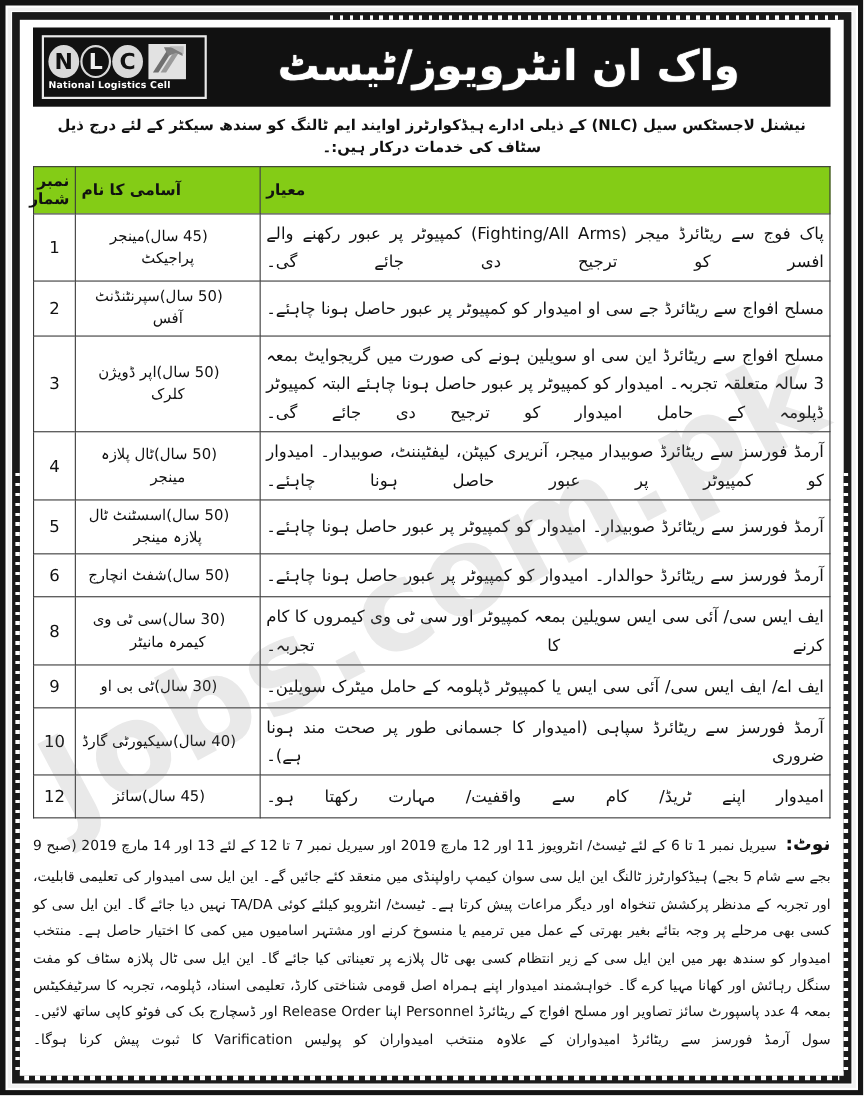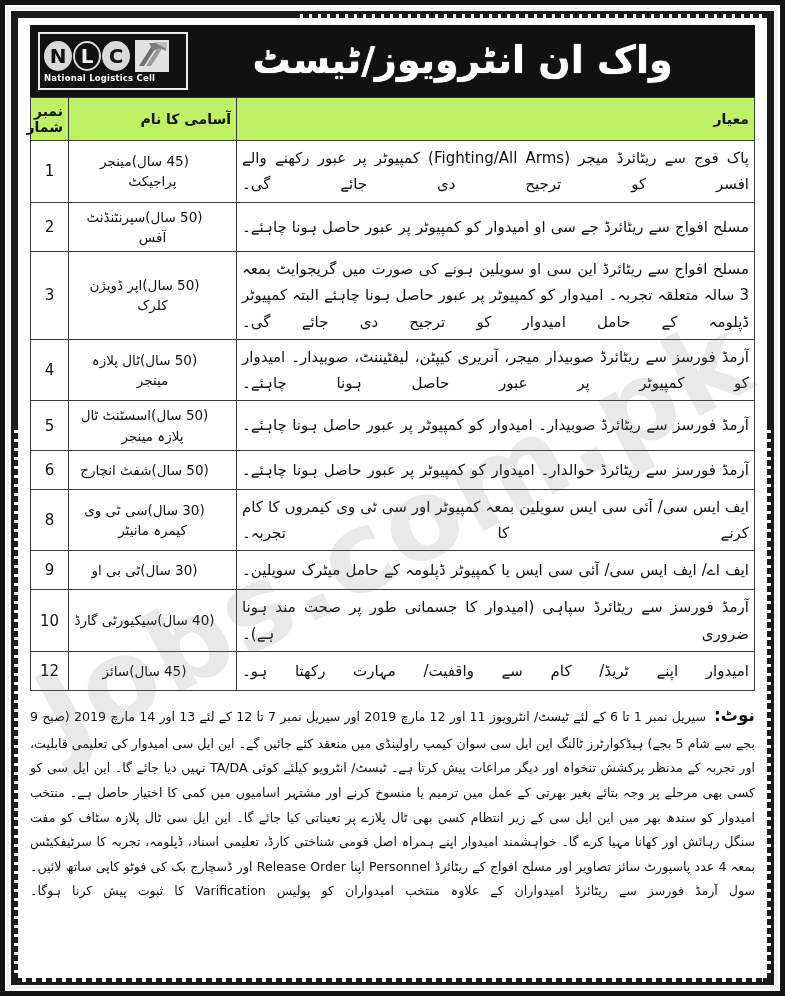--- a/index.html
+++ b/index.html
@@ -202,24 +202,24 @@
   }
   table.jobs-table th,
   table.jobs-table td {
     border: 1px solid #3a3a3a;
     padding: 4px 5px;
     vertical-align: middle;
     font-family: "DejaVu Sans", "Liberation Sans", sans-serif;
     color: #111;
   }
   table.jobs-table thead th {
-    background: #bef264;
+    background: #84cc16;
     font-size: 14px;
     font-weight: 600;
-    text-align: right;
+    text-align: left;
     height: 34px;
   }
   col.c-sr   { width: 38px; }
   col.c-post { width: 168px; }
   col.c-crit { width: auto; }
 
   td.sr {
     text-align: center;
     font-size: 15px;
     direction: ltr;
@@ -297,20 +297,21 @@
               <polygon points="11,26 25,4 30,4 16,26" fill="#9a9a9a"></polygon>
               <polygon points="14,3 31,3 31,11 25,8 18,11" fill="#7d7d7d"></polygon>
               <polygon points="19,2 32,2 32,9 26,6" fill="#bdbdbd"></polygon>
             </svg>
           </div>
         </div>
         <div class="logo-sub">National Logistics Cell</div>
       </div>
     </div>
 
+    <div class="intro-line">نیشنل لاجسٹکس سیل (NLC) کے ذیلی ادارے  ہیڈکوارٹرز اوایند ایم ٹالنگ کو سندھ سیکٹر کے لئے درج ذیل سٹاف کی خدمات درکار ہیں:۔</div>
 
     <table class="jobs-table">
       <colgroup>
         <col class="c-crit">
         <col class="c-post">
         <col class="c-sr">
       </colgroup>
       <thead>
         <tr>
           <th>معیار</th>

